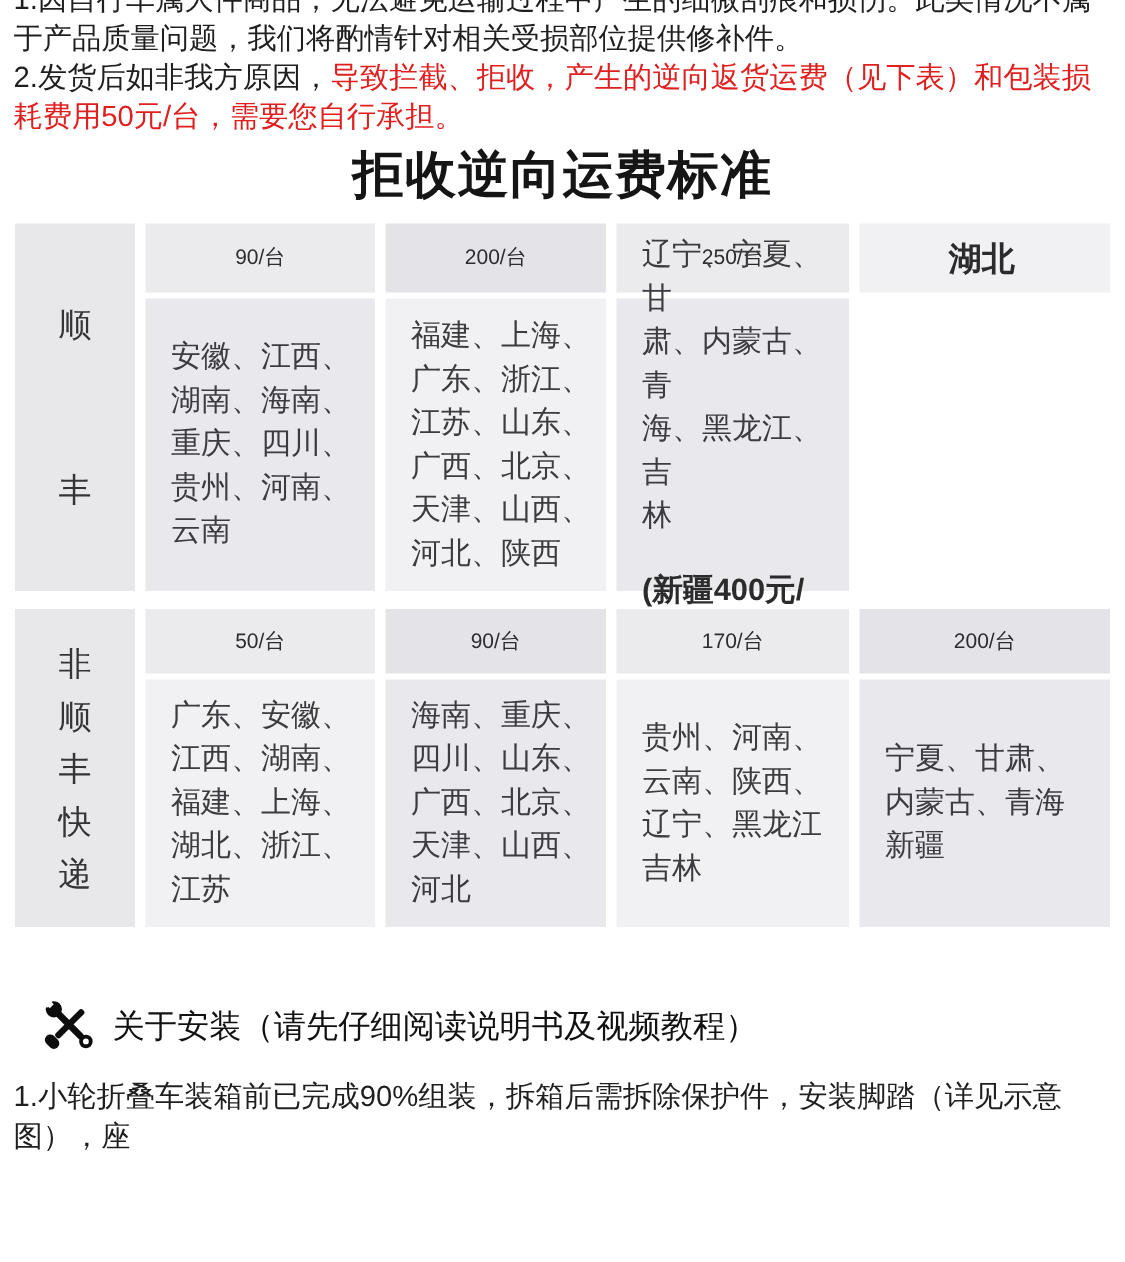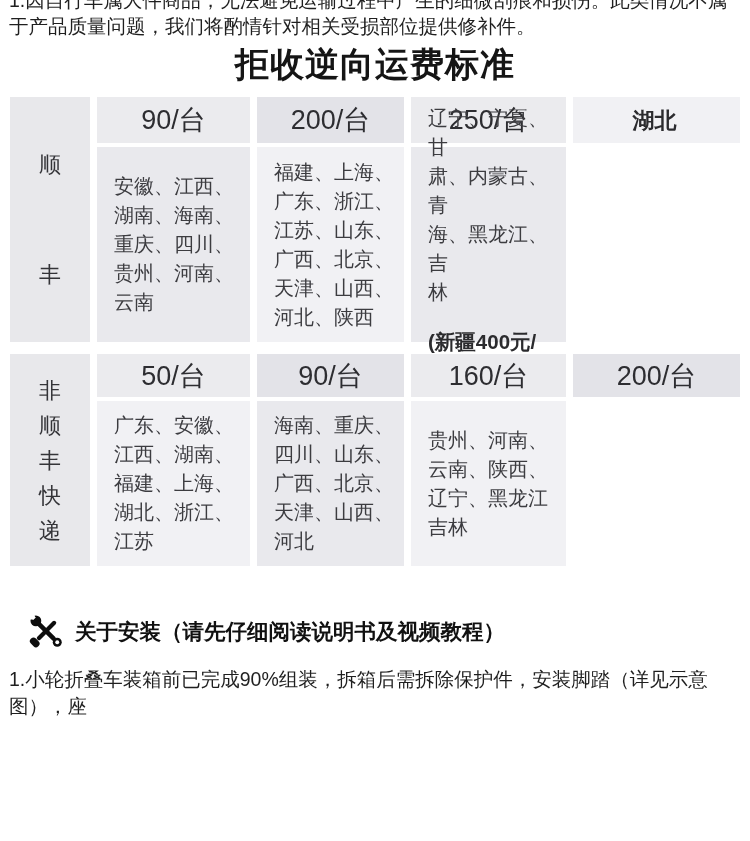--- a/index.html
+++ b/index.html
@@ -21,41 +21,42 @@
   .freight{margin:0 10px;}
   .grid{display:grid; column-gap:7px; row-gap:4px; background:#fff;
         grid-template-columns:80px 153px 147px 155px 167px;}
   .s1{grid-template-rows:46px 195px;}
   .s2{grid-template-rows:43px 165px; margin-top:12px;}
   .carrier{grid-row:1/3; background:var(--label-bg); display:flex; align-items:center;
            justify-content:center; text-align:center; white-space:pre-line;
            font-size:22px; color:#343438;}
   .s1 .carrier{line-height:110px;}
   .s2 .carrier{line-height:35px;}
-  .th{display:flex; align-items:center; justify-content:center; font-size:27px; color:#2d2d31;}
+  .th{display:flex; align-items:center; justify-content:center; font-size:14px; color:#2d2d31;}
   .th.light{background:var(--head-light);}
   .th.dark{background:var(--head-dark);}
   .td{display:flex; flex-direction:column; justify-content:center;
       padding:6px 4px 6px 17px; font-size:20px; line-height:29px; color:#3c3c40;}
   .td.light{background:var(--cell-light);}
   .td.dark{background:var(--cell-dark);}
   .prov{white-space:pre-line;}
   .td.center{align-items:center; padding-left:0;}
   .td.center .prov{font-weight:700; font-size:22px; color:#2b2b2e;}
   .note{font-weight:700; margin-top:20px; font-size:20.5px; color:#2b2b2e;}
 
   .install-head{display:flex; align-items:center; gap:11px; margin:47px 0 0 28px;}
-  .install-head h3{font-size:21.5px; font-weight:700; color:#111;}
+  .install-head h3{font-size:21.5px; font-weight:400; color:#111;}
   .install-para{margin-top:17px; padding:0 9px; font-size:19.5px; line-height:27px;}
 </style>
 </head>
 <body>
 
 <div class="notices">
   <p><span>1.因自行车属大件商品，无法避免运输过程中产生的细微刮痕和损伤。此类情况不属于产品质量问题，我们将酌情针对相关受损部位提供修补件。</span></p>
+  <p><span>2.发货后如非我方原因，</span><span class="red">导致拦截、拒收，产生的逆向返货运费（见下表）和包装损耗费用50元/台，需要您自行承担。</span></p>
 </div>
 
 <h2 class="table-title">拒收逆向运费标准</h2>
 
 <div class="freight">
 
   <div class="grid s1">
     <div class="carrier">顺
 丰</div>
     <div class="th light">90/台</div>
@@ -90,21 +91,21 @@
   </div>
 
   <div class="grid s2">
     <div class="carrier">非
 顺
 丰
 快
 递</div>
     <div class="th light">50/台</div>
     <div class="th dark">90/台</div>
-    <div class="th light">160/台</div>
+    <div class="th light">170/台</div>
     <div class="th dark">200/台</div>
 
     <div class="td light">
         <div class="prov">广东、安徽、
 江西、湖南、
 福建、上海、
 湖北、浙江、
 江苏</div>
       </div>
     <div class="td dark">
@@ -112,20 +113,25 @@
 四川、山东、
 广西、北京、
 天津、山西、
 河北</div>
       </div>
     <div class="td light">
         <div class="prov">贵州、河南、
 云南、陕西、
 辽宁、黑龙江
 吉林</div>
+      </div>
+    <div class="td dark">
+        <div class="prov">宁夏、甘肃、
+内蒙古、青海
+新疆</div>
       </div>
   </div>
 </div>
 
 <div class="install-head">
   <svg width="36" height="36" viewBox="0 0 48 48" aria-hidden="true">
     <g fill="#0d0d0d">
       <rect x="21" y="7" width="6" height="34" rx="2.5" transform="rotate(-45 24 24)"></rect>
       <rect x="21.2" y="6" width="5.6" height="34" rx="2.5" transform="rotate(45 24 24)"></rect>
       <circle cx="10.5" cy="10.5" r="7.2"></circle>

